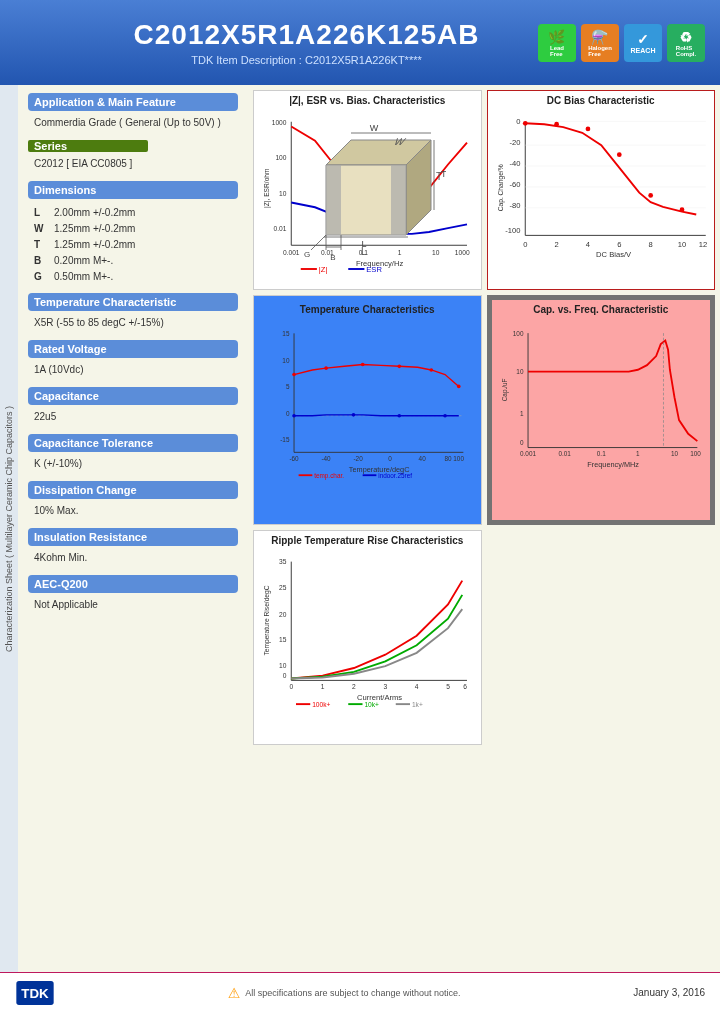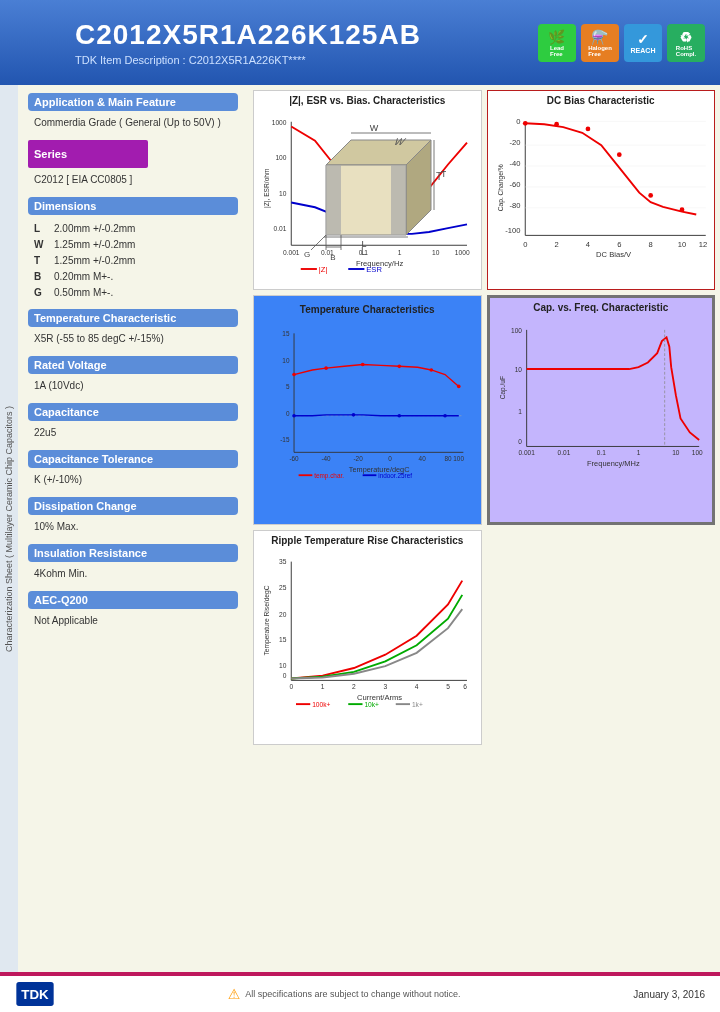--- a/index.html
+++ b/index.html
@@ -16,20 +16,21 @@
     .header {
       background: linear-gradient(to bottom, #4a7fd4, #2255b0);
       padding: 10px 15px;
       display: flex;
       align-items: center;
       justify-content: space-between;
       height: 85px;
     }
     .header-title-block {
       flex: 1;
+      text-align: center;
     }
     .header-main-title {
       font-size: 28px;
       font-weight: bold;
       color: white;
       letter-spacing: 1px;
     }
     .header-subtitle {
       font-size: 11px;
       color: #cce0ff;
@@ -112,25 +113,25 @@
     }
     .dim-table div {
       display: flex;
       gap: 6px;
       line-height: 1.6;
     }
     .dim-label { width: 14px; font-weight: bold; }
     .dim-value { color: #333; }
 
     .series-header {
-      background: #a21caf;
+      background: #4d7c0f;
       color: white;
       font-size: 11px;
       font-weight: bold;
-      padding: 8px 6px;
+      padding: 0 6px;
       margin: 6px 0 4px 0;
       border-radius: 2px;
       width: 120px;
     }
 
     .spec-block {
       margin-bottom: 6px;
     }
 
     .chart-title {
@@ -142,21 +143,21 @@
     }
 
     
     .footer {
       position: absolute;
       bottom: 0;
       left: 0;
       right: 0;
       height: 40px;
       background: white;
-      border-top: 4px solid #be185d;
+      border-top: 1px solid #be185d;
       display: flex;
       align-items: center;
       padding: 0 15px;
       justify-content: space-between;
     }
     .footer-logo {
       display: flex;
       align-items: center;
       gap: 6px;
       font-size: 20px;
@@ -432,21 +433,21 @@
         <circle cx="150" cy="100" r="2" fill="#00c"></circle>
         <circle cx="200" cy="100" r="2" fill="#00c"></circle>
 
         <line x1="40" y1="165" x2="55" y2="165" stroke="#e00" stroke-width="2"></line>
         <text x="57" y="168" font-size="7" fill="#e00">temp.char.</text>
         <line x1="110" y1="165" x2="125" y2="165" stroke="#00c" stroke-width="2"></line>
         <text x="127" y="168" font-size="7" fill="#00c">indoor.25ref</text>
       </svg>
     </div>
 
-    <div style="background:#c4b5fd; border:3px solid #737373; padding:4px;">
+    <div style="background:#fca5a5; border:5px solid #737373; padding:4px;">
       <div class="chart-title">Cap. vs. Freq. Characteristic</div>
       <svg width="100%" height="165" viewBox="0 0 230 165">
 
         <line x1="35" y1="10" x2="35" y2="135" stroke="#333" stroke-width="1"></line>
         <line x1="35" y1="135" x2="220" y2="135" stroke="#333" stroke-width="1"></line>
 
         <text x="30" y="13" font-size="7" fill="#333" text-anchor="end">100</text>
         <text x="30" y="55" font-size="7" fill="#333" text-anchor="end">10</text>
         <text x="30" y="100" font-size="7" fill="#333" text-anchor="end">1</text>
         <text x="30" y="132" font-size="7" fill="#333" text-anchor="end">0</text>

